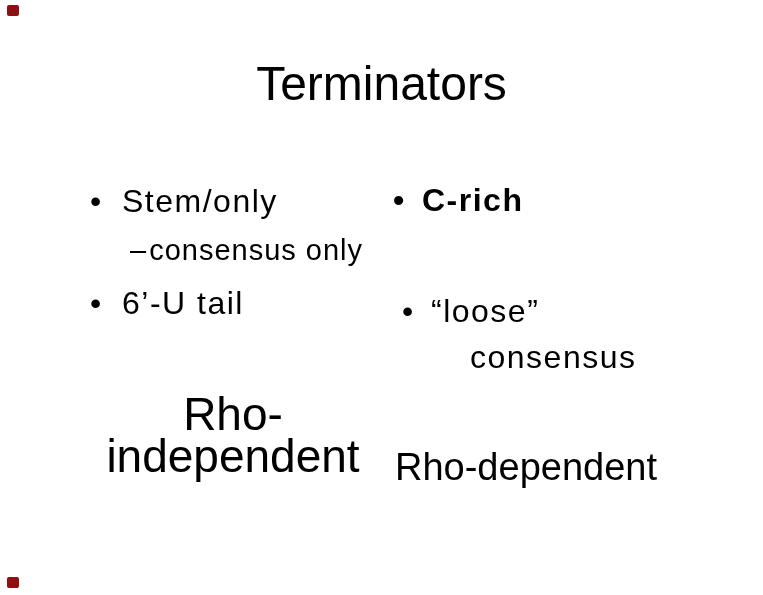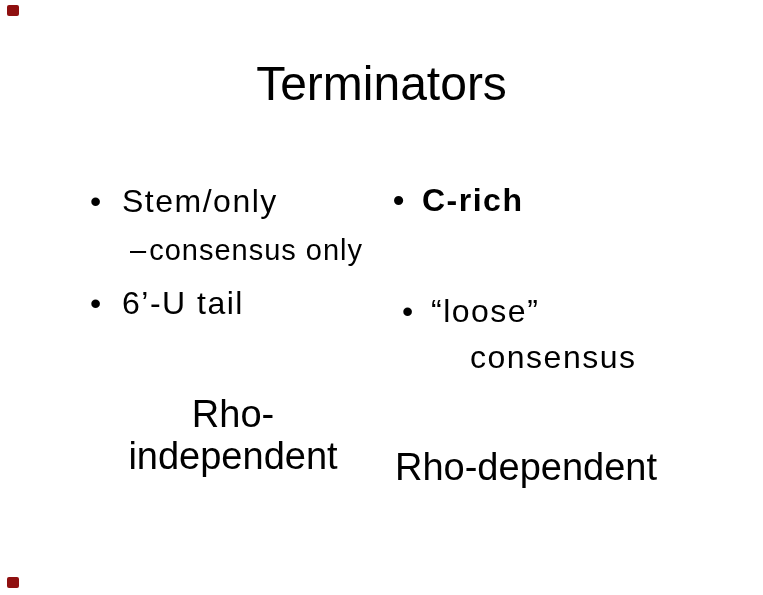--- a/index.html
+++ b/index.html
@@ -57,21 +57,21 @@
     font-size: 32px;
     line-height: 32px;
     letter-spacing: 1.5px;
   }
 
   .caption-left {
     left: 103px;
     top: 393px;
     width: 260px;
     text-align: center;
-    font-size: 38px;
+    font-size: 46px;
     line-height: 42px;
   }
   .caption-right {
     left: 395px;
     top: 448px;
     font-size: 38px;
     line-height: 38px;
     white-space: nowrap;
   }
 

